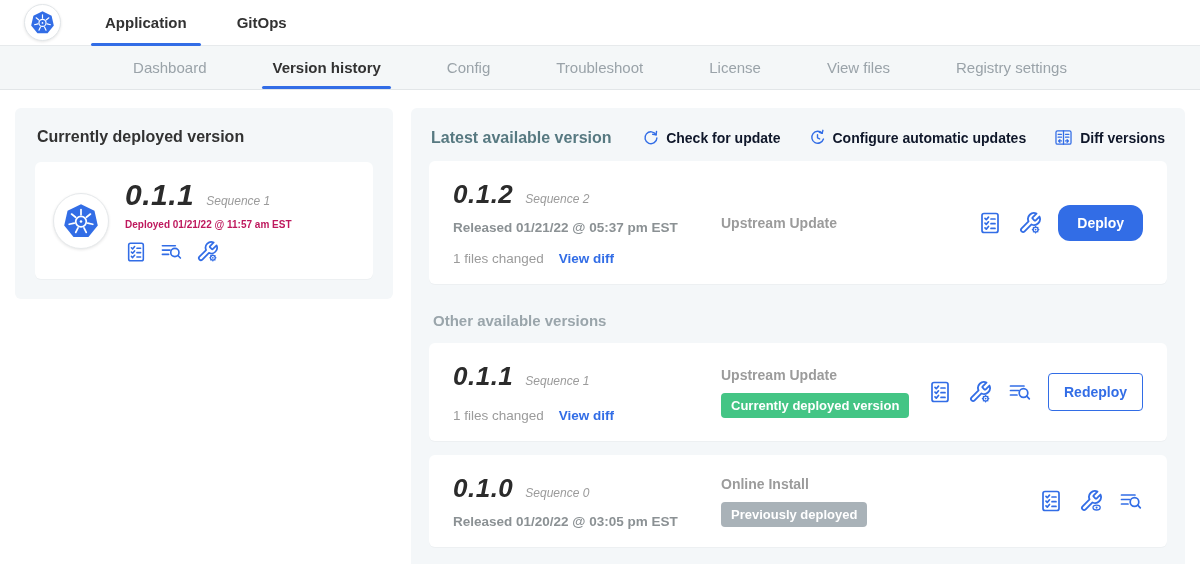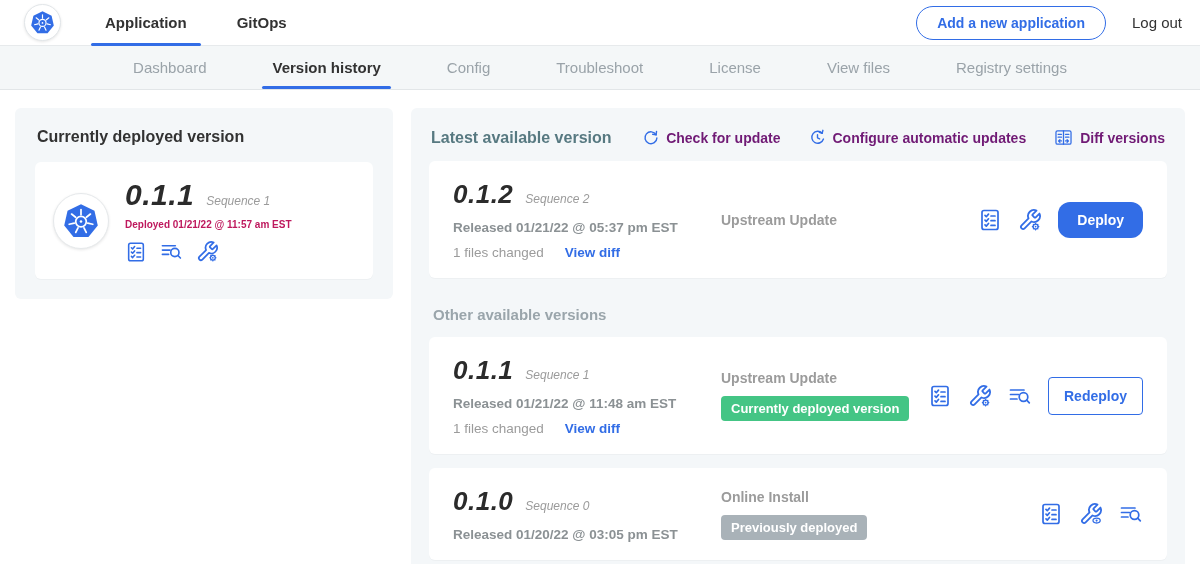--- a/index.html
+++ b/index.html
@@ -47,31 +47,31 @@
   .version-big { font-size:30px; font-weight:800; letter-spacing:.5px; color:#2b2b2b; }
   .sequence { font-size:12px; color:#9b9b9b; }
   .deployed-date { font-size:10px; color:#be185d; margin:7px 0 10px;font-weight:bold; }
   .icon-row { display:flex; align-items:center; gap:13px; }
   .icon { color:#326de6; display:block; cursor:pointer; }
 
   .right-panel { flex:1; padding:18px 18px 24px; }
   .rp-header { display:flex; align-items:center; padding:2px 2px 0; }
   .rp-title { font-size:16px; font-weight:600; color:#577981; }
   .rp-actions { margin-left:auto; display:flex; gap:28px; }
-  .action-link { display:flex; align-items:center; gap:7px; color:#701a75;
+  .action-link { display:flex; align-items:center; gap:7px; color:#0f172a;
     font-size:14px; font-weight:700; cursor:pointer; }
 
   .version-card { background:#fff; border-radius:6px; padding:18px 24px;
     display:flex; align-items:center; margin-top:14px;
     box-shadow:0 1px 1px rgba(0,0,0,.03); }
   .vc-left { width:248px; flex:none; }
   .version-md { font-size:26px; font-weight:800; letter-spacing:.5px; color:#2b2b2b; }
   .released { font-size:13.5px; color:#8b9194; font-weight:700; margin-top:10px; }
-  .files-row { margin-top:10px; font-size:13.5px; color:#9b9b9b;
-    display:flex; gap:21px; align-items:center; }
+  .files-row { margin-top:16px; font-size:13.5px; color:#9b9b9b;
+    display:flex; gap:15px; align-items:center; }
   .view-diff { color:#326de6; font-weight:700; cursor:pointer; }
   .vc-mid { flex:1; padding-left:20px; }
   .source { font-size:14px; font-weight:700; color:#9b9b9b; }
   .badge { display:inline-block; margin-top:10px; padding:5px 10px; border-radius:4px;
     color:#fff; font-size:13px; font-weight:700; }
   .badge.green { background:#44c585; }
   .badge.gray  { background:#a9b2b8; }
   .vc-right { display:flex; align-items:center; gap:16px; flex:none; }
   .btn-solid { background:#326de6; color:#fff; border:none; border-radius:12px;
     font-size:14px; font-weight:700; padding:10px 19px; cursor:pointer;
@@ -185,24 +185,20 @@
       </svg>
   </div>
   <nav class="nav-tabs">
     <div class="nav-tab active">
       <span>Application</span>
     </div>
     <div class="nav-tab">
       <span>GitOps</span>
     </div>
   </nav>
-  <div class="nav-right">
-    <button class="pill-btn">Add a new application</button>
-    <span class="logout">Log out</span>
-  </div>
 </header>
 
 <nav class="subnav">
   <div class="subnav-tab">
       <span>Dashboard</span>
     </div>
   <div class="subnav-tab active">
       <span>Version history</span>
     </div>
   <div class="subnav-tab">
@@ -305,21 +301,20 @@
     </div>
 
     <h3 class="other-heading">Other available versions</h3>
 
     <div class="version-card">
       <div class="vc-left">
         <div class="version-row">
           <span class="version-md">0.1.1</span>
           <span class="sequence">Sequence 1</span>
         </div>
-        <div class="released">Released 01/21/22 @ 11:48 am EST</div>
         <div class="files-row">
           <span>1 files changed</span>
           <span class="view-diff">View diff</span>
         </div>
       </div>
       <div class="vc-mid">
         <div class="source">Upstream Update</div>
         <span class="badge green">Currently deployed version</span>
       </div>
       <div class="vc-right">

